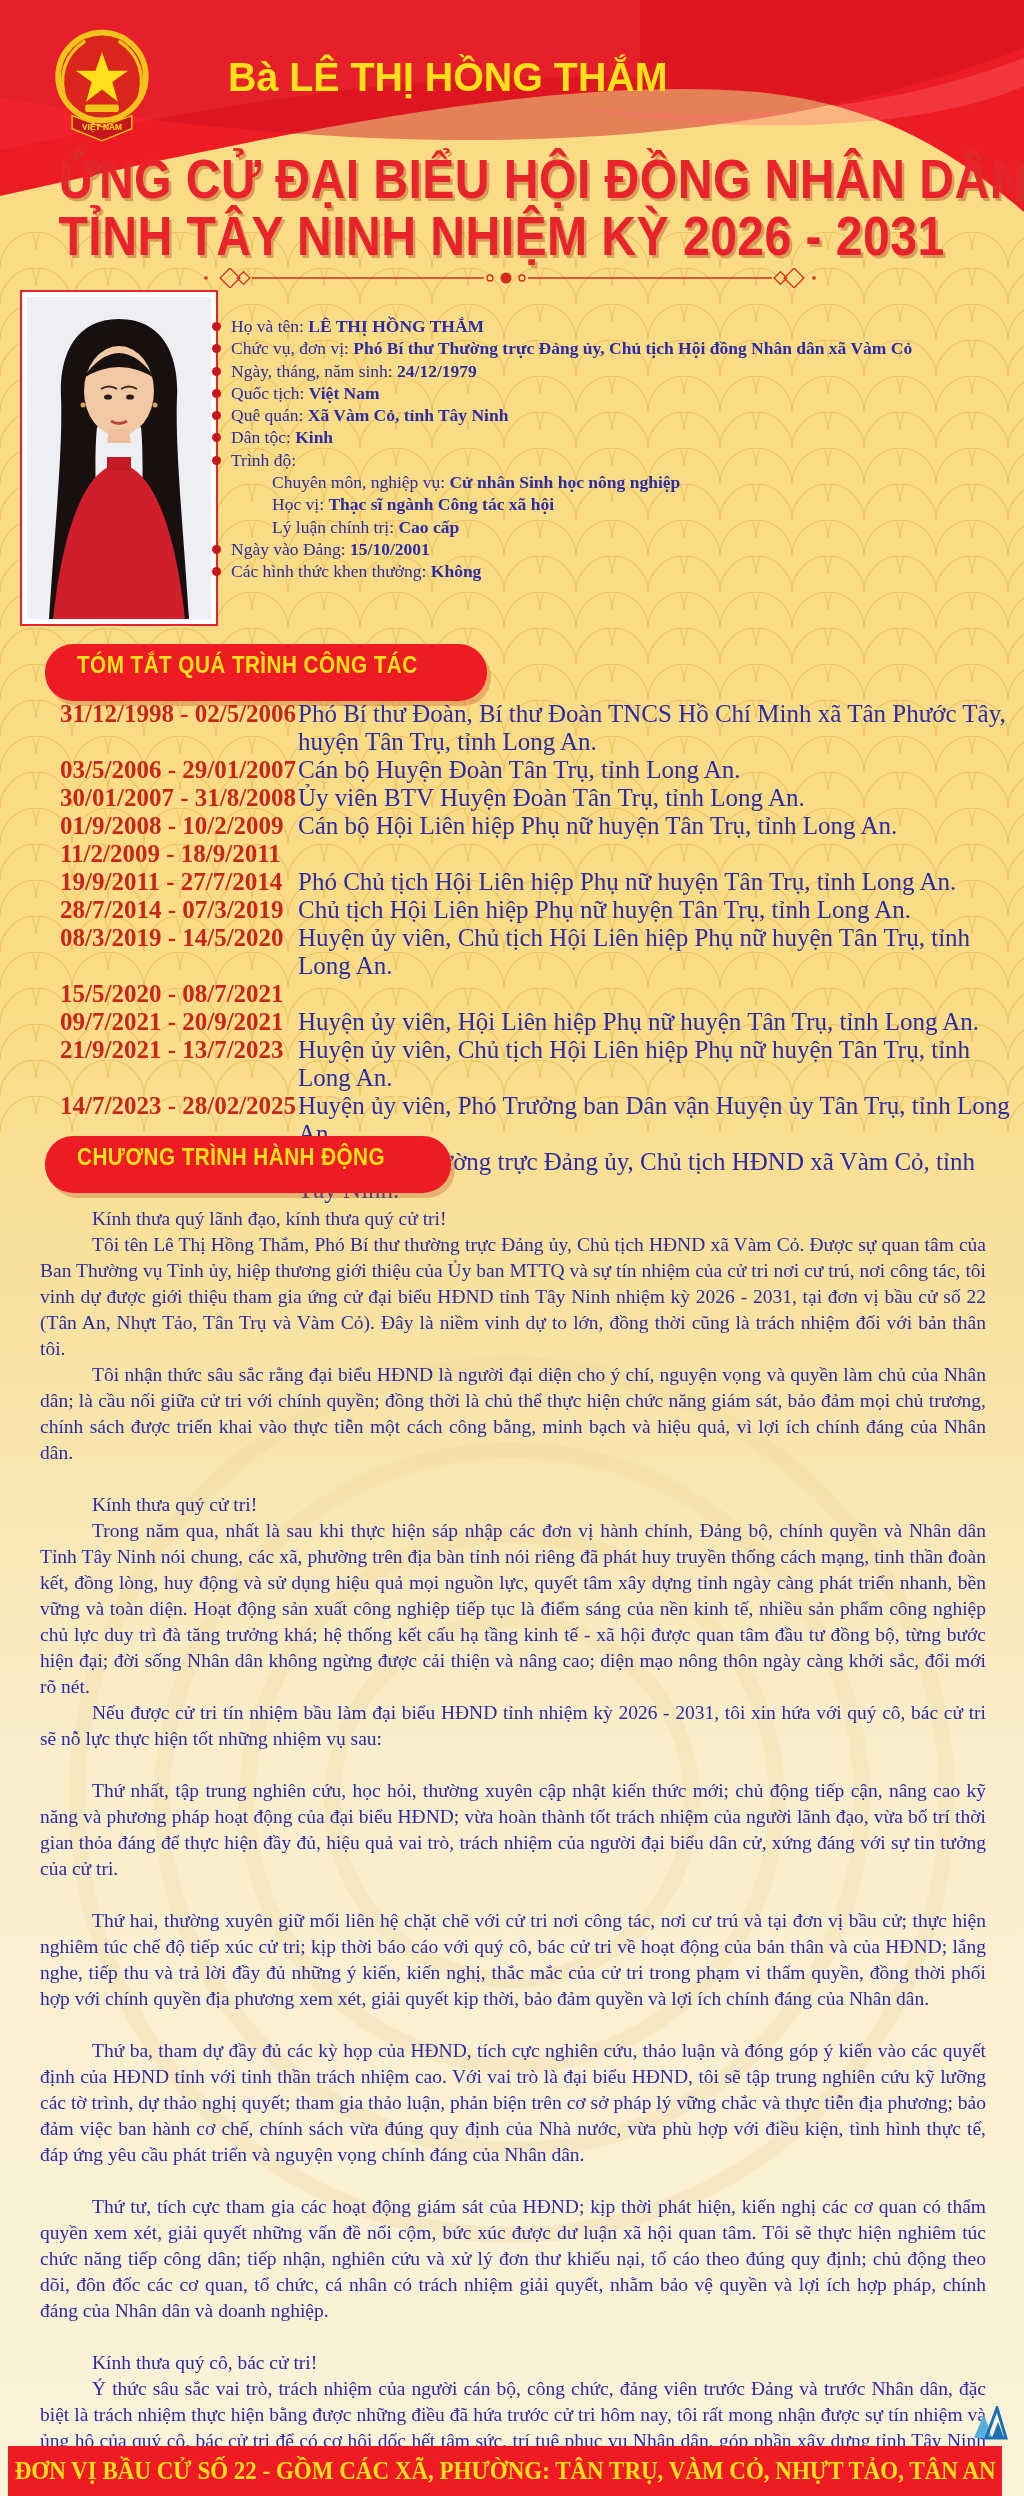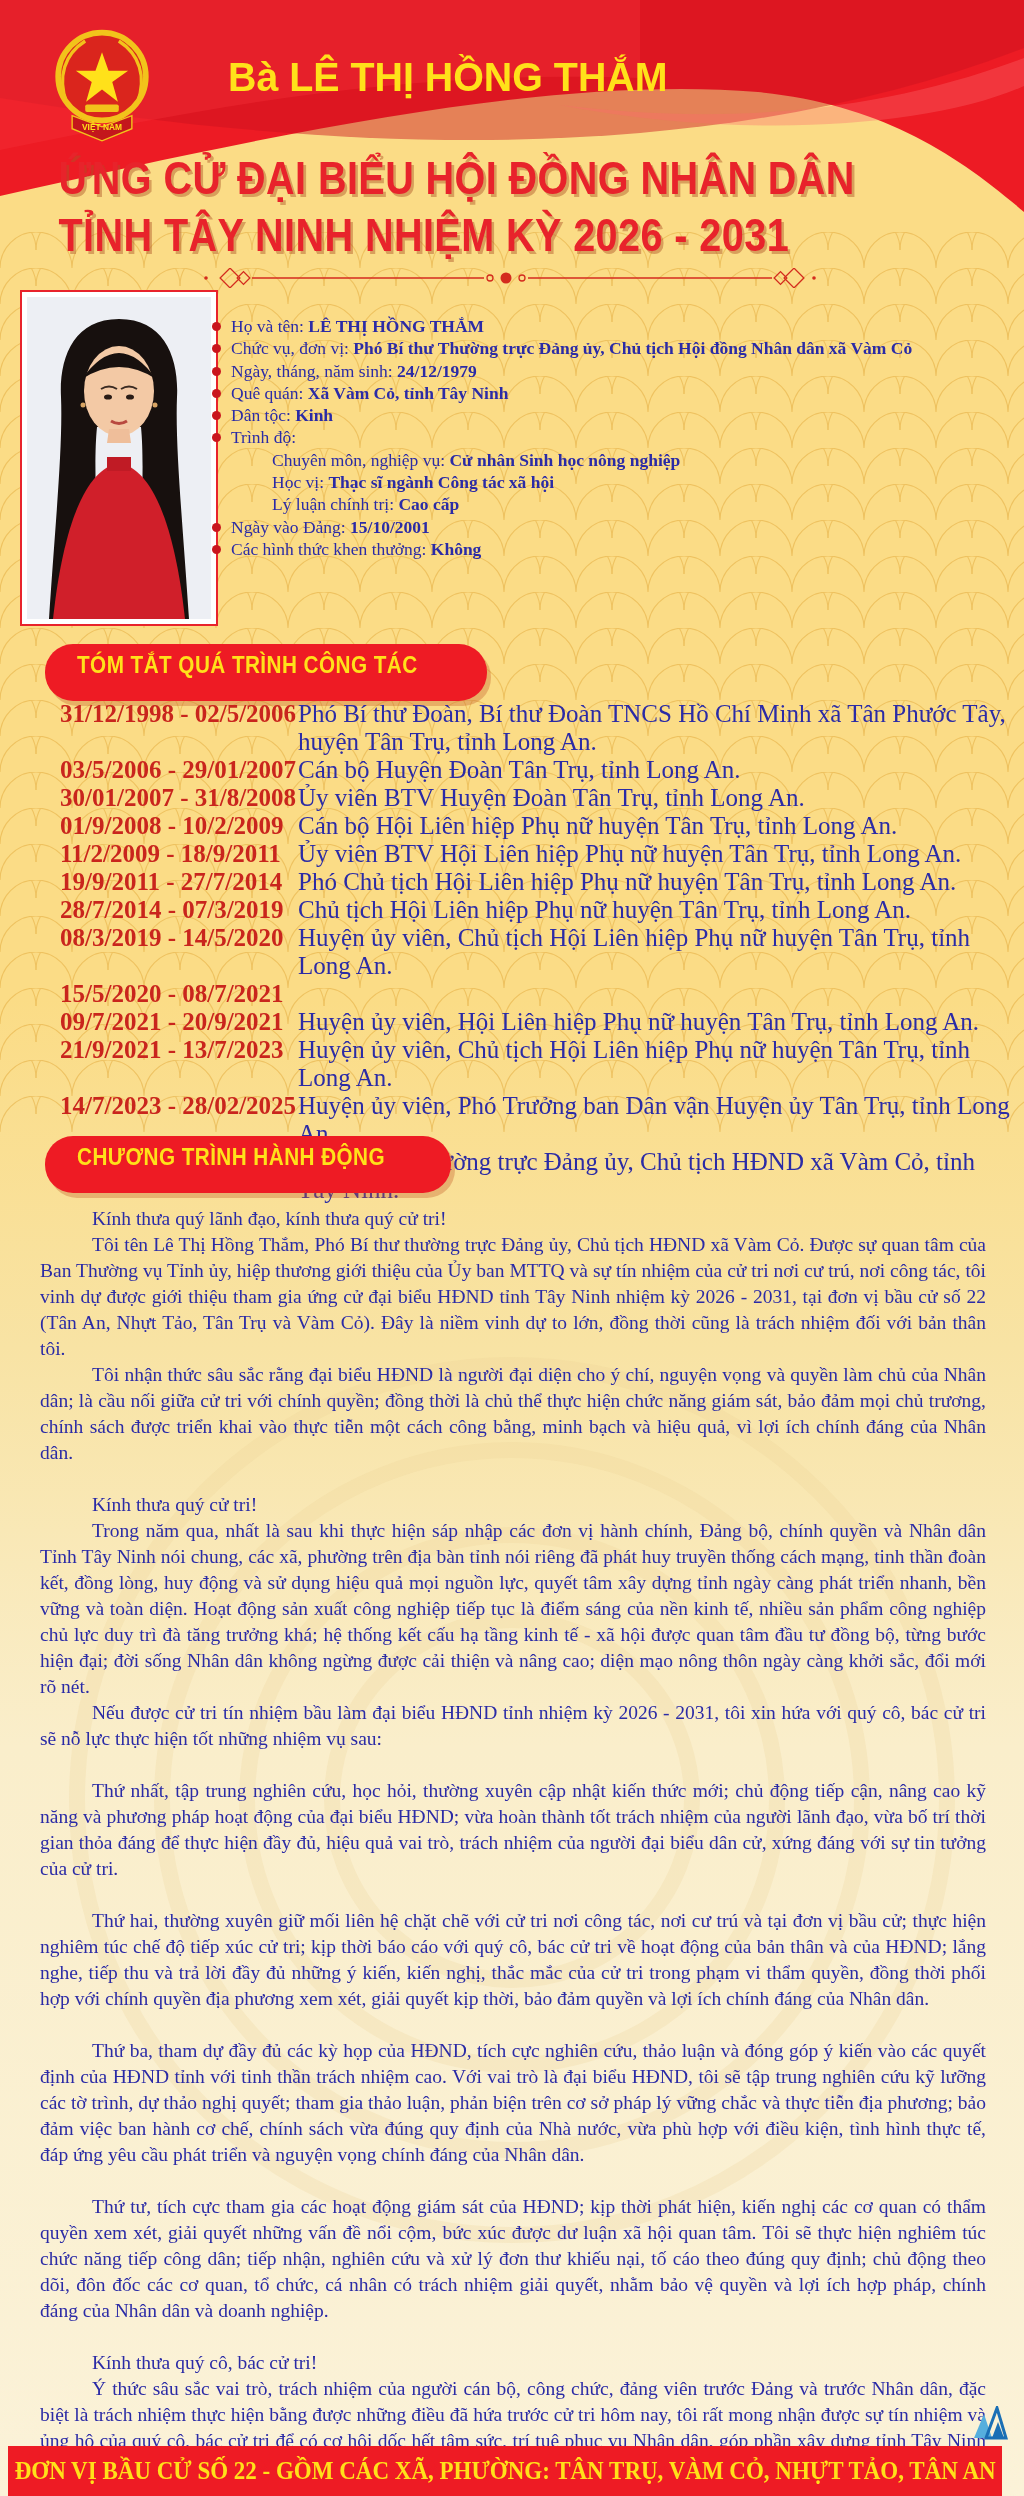--- a/index.html
+++ b/index.html
@@ -7,21 +7,21 @@
   .poster{position:relative;width:1024px;height:2496px;overflow:hidden;
     background:linear-gradient(180deg,#FBDC86 0%,#FBDC86 40%,#F8E3A4 54%,#FAEECB 70%,#FBF2D8 100%);}
   svg{display:block;}
   
   .header{position:absolute;top:0;left:0;width:1024px;height:236px;}
   .brand-name{position:absolute;top:54px;left:228px;font-family:"Liberation Sans",sans-serif;
     font-weight:bold;font-size:41px;color:#FFE11A;letter-spacing:0;transform:scaleX(.96);transform-origin:left;}
   .emblem{position:absolute;top:22px;left:46px;}
   
   .title-block{position:absolute;top:150px;left:0;width:836px;text-align:center;
-    font-family:"Liberation Sans",sans-serif;font-weight:800;color:#E8232B;font-size:46px;line-height:57px;}
+    font-family:"Liberation Sans",sans-serif;font-weight:800;color:#E8232B;font-size:56px;line-height:57px;}
   .title-line{transform:scaleX(.86);transform-origin:center;letter-spacing:.5px;
     text-shadow:3px 3px 0 rgba(173,84,40,.45);white-space:nowrap;}
   .divider{position:absolute;top:268px;left:192px;}
   
   .scales{position:absolute;top:232px;left:0;opacity:.5;pointer-events:none;}
   .watermark{position:absolute;top:1180px;left:0;opacity:.5;pointer-events:none;}
   
   .photo{position:absolute;top:292px;left:22px;width:184px;height:322px;border:5px solid #fff;
     outline:2px solid #E8232B;background:#EDEFF4;box-sizing:content-box;}
   .info{position:absolute;top:315px;left:212px;width:800px;color:#2B2BA6;font-size:17.5px;}
@@ -148,20 +148,23 @@
 
         <li>
           <span class="bullet"></span><span>Chức vụ, đơn vị:</span>&nbsp;<b>Phó Bí thư Thường trực Đảng ủy, Chủ tịch Hội đồng Nhân dân xã Vàm Cỏ</b>
         </li>
 
         <li>
           <span class="bullet"></span><span>Ngày, tháng, năm sinh:</span>&nbsp;<b>24/12/1979</b>
         </li>
 
 
+        <li>
+          <span class="bullet"></span><span>Quốc tịch:</span>&nbsp;<b>Việt Nam</b>
+        </li>
 
         <li>
           <span class="bullet"></span><span>Quê quán:</span>&nbsp;<b>Xã Vàm Cỏ, tỉnh Tây Ninh</b>
         </li>
 
         <li>
           <span class="bullet"></span><span>Dân tộc:</span>&nbsp;<b>Kinh</b>
         </li>
 
         <li>
@@ -211,21 +214,20 @@
         <div class="role">Ủy viên BTV Huyện Đoàn Tân Trụ, tỉnh Long An.</div>
       </div>
 
       <div class="row">
         <div class="period">01/9/2008 - 10/2/2009</div>
         <div class="role">Cán bộ Hội Liên hiệp Phụ nữ huyện Tân Trụ, tỉnh Long An.</div>
       </div>
 
       <div class="row">
         <div class="period">11/2/2009 - 18/9/2011</div>
-        <div class="role">Ủy viên BTV Hội Liên hiệp Phụ nữ huyện Tân Trụ, tỉnh Long An.</div>
       </div>
 
       <div class="row">
         <div class="period">19/9/2011 - 27/7/2014</div>
         <div class="role">Phó Chủ tịch Hội Liên hiệp Phụ nữ huyện Tân Trụ, tỉnh Long An.</div>
       </div>
 
       <div class="row">
         <div class="period">28/7/2014 - 07/3/2019</div>
         <div class="role">Chủ tịch Hội Liên hiệp Phụ nữ huyện Tân Trụ, tỉnh Long An.</div>

